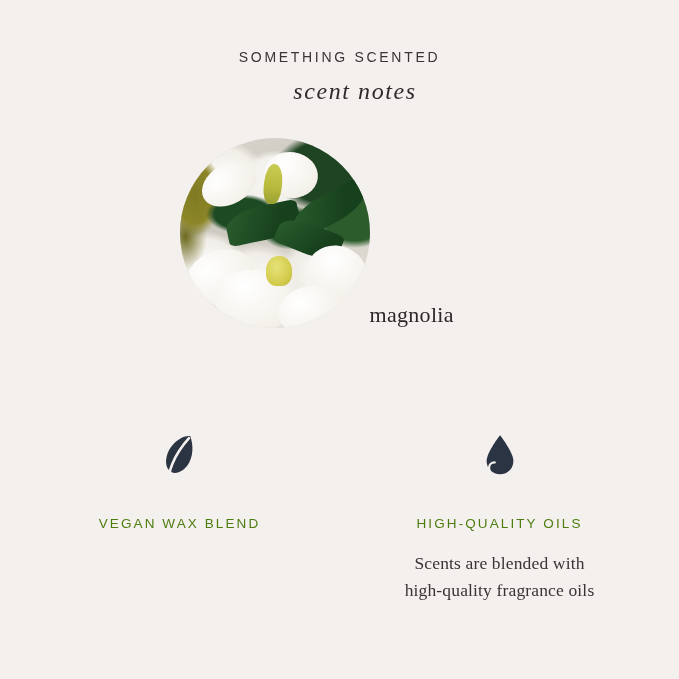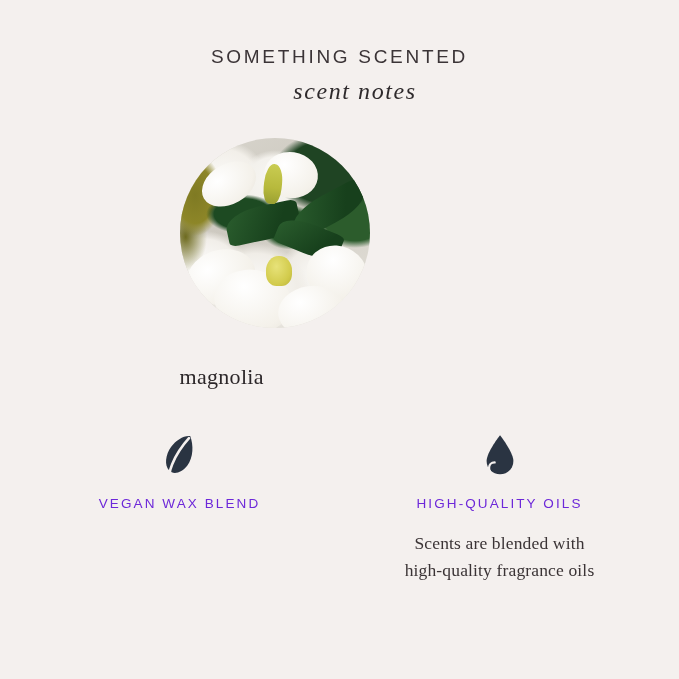--- a/index.html
+++ b/index.html
@@ -25,21 +25,21 @@
   
   .header {
     position: absolute;
     top: 48px;
     left: 0;
     width: 679px;
     text-align: center;
   }
   .eyebrow {
     font-family: "Liberation Sans", sans-serif;
-    font-size: 19px;
+    font-size: 14px;
     letter-spacing: 2.7px;
     color: #3b3437;
     text-transform: uppercase;
     line-height: 18px;
     font-weight: 400;
   }
   .script-title {
     font-family: "Liberation Serif", serif;
     font-style: italic;
     font-size: 24px;
@@ -55,22 +55,22 @@
     position: absolute;
     top: 138px;
     left: 0;
     width: 679px;
     display: flex;
     justify-content: center;
   }
   .note-col {
     width: 320px;
     display: flex;
-    flex-direction: column;
-    align-items: flex-start;
+    flex-direction: row;
+    align-items: flex-end;
   }
   .note-circle {
     width: 190px;
     height: 190px;
     border-radius: 50%;
     overflow: hidden;
     position: relative;
     background: #efece9;
   }
   .note-label {
@@ -211,23 +211,23 @@
   }
   .feature-icon {
     width: 40px;
     height: 46px;
     display: block;
   }
   .feature-title {
     font-family: "Liberation Sans", sans-serif;
     font-size: 13.5px;
     letter-spacing: 2.1px;
-    color: #6d28d9;
+    color: #4d7c0f;
     text-transform: uppercase;
-    margin-top: 17px;
+    margin-top: 37px;
     line-height: 18px;
     text-align: center;
   }
   .feature-body {
     font-family: "Liberation Serif", serif;
     font-size: 17.5px;
     color: #3a3335;
     text-align: center;
     margin-top: 17px;
     line-height: 27px;

